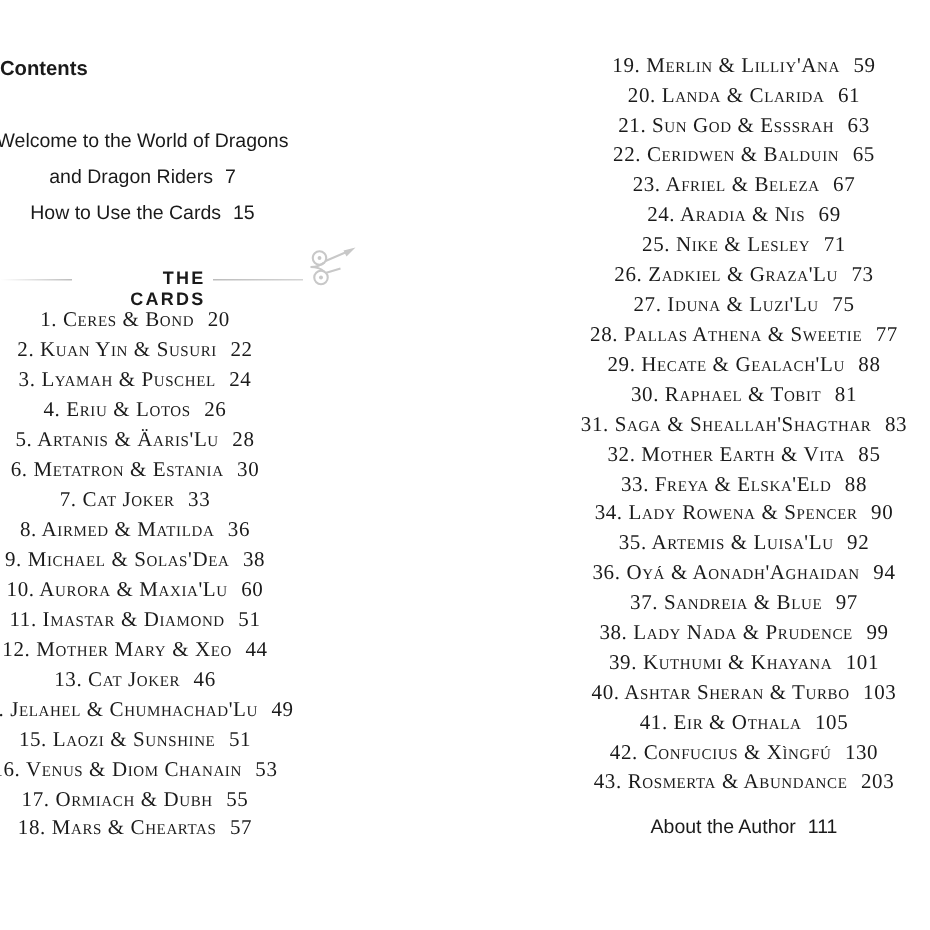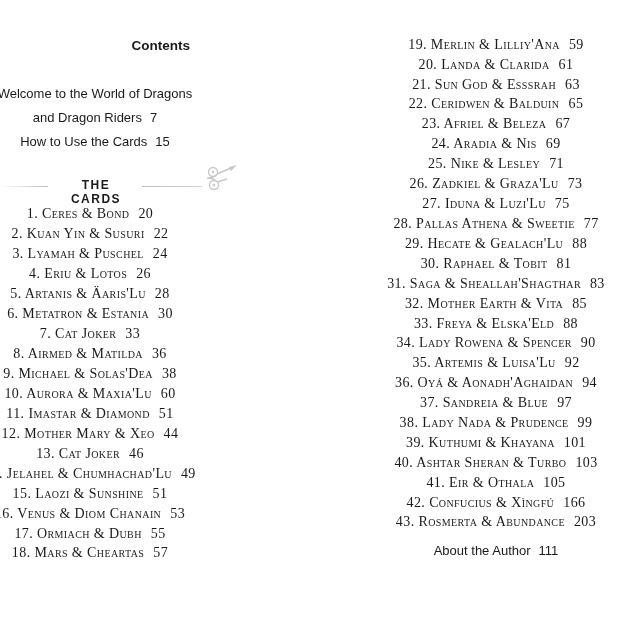--- a/index.html
+++ b/index.html
@@ -2,27 +2,27 @@
 <html><head>
 <meta charset="utf-8">
 <style>
   html, body { margin:0; padding:0; background:#ffffff; }
   body { width:620px; height:620px; position:relative; overflow:hidden; color:#1a1a1a; }
   .page { position:absolute; top:0; height:620px; }
   .left { left:0; width:310px; }
   .right { left:366px; width:240px; }
   .sans { font-family: "Liberation Sans", "DejaVu Sans", sans-serif; }
   .serif { font-family: "Liberation Serif", "DejaVu Serif", serif; }
-  .title { position:absolute; top:38px; left:0; width:190px; text-align:right; font-size:13.5px; font-weight:bold; }
+  .title { position:absolute; top:38px; left:0; width:190px; text-align:left; font-size:13.5px; font-weight:bold; }
   .intro { position:absolute; left:-20px; width:230px; text-align:center; font-size:13px; white-space:nowrap; }
   .intro .pg { margin-left:8px; }
   .cards-head { position:absolute; top:177px; left:0; width:310px; height:20px; }
   .cards-head .rule { position:absolute; top:9px; height:1px; background:linear-gradient(90deg, #ffffff, #bdbdbd); }
   .cards-head .rule.r { background:linear-gradient(90deg, #bdbdbd, #d4d4d4); }
-  .cards-head .lbl { position:absolute; left:55px; width:82px; text-align:center; top:1px; font-size:12px; font-weight:bold; letter-spacing:1.5px; }
+  .cards-head .lbl { position:absolute; left:55px; width:82px; text-align:right; top:1px; font-size:12px; font-weight:bold; letter-spacing:1.5px; }
   .ornament { position:absolute; left:203px; top:162px; width:36px; height:32px; }
   .entry { position:absolute; white-space:nowrap; font-size:14px; font-variant:small-caps; letter-spacing:0.4px; text-align:center; }
   .entry .pg { margin-left:9px; font-variant:normal; }
   .lcol .entry { left:-60px; width:300px; }
   .rcol .entry { left:-20px; width:300px; }
   .about { position:absolute; top:543px; left:-20px; width:300px; text-align:center; font-size:13px; }
   .about .pg { margin-left:8px; }
 </style>
 </head>
 <body>
@@ -97,19 +97,19 @@
     <div class="entry" style="top:296px"><span>32. Mother Earth &amp; Vita</span><span class="pg">85</span></div>
     <div class="entry" style="top:316px"><span>33. Freya &amp; Elska'Eld</span><span class="pg">88</span></div>
     <div class="entry" style="top:335px"><span>34. Lady Rowena &amp; Spencer</span><span class="pg">90</span></div>
     <div class="entry" style="top:355px"><span>35. Artemis &amp; Luisa'Lu</span><span class="pg">92</span></div>
     <div class="entry" style="top:375px"><span>36. Oyá &amp; Aonadh'Aghaidan</span><span class="pg">94</span></div>
     <div class="entry" style="top:395px"><span>37. Sandreia &amp; Blue</span><span class="pg">97</span></div>
     <div class="entry" style="top:415px"><span>38. Lady Nada &amp; Prudence</span><span class="pg">99</span></div>
     <div class="entry" style="top:435px"><span>39. Kuthumi &amp; Khayana</span><span class="pg">101</span></div>
     <div class="entry" style="top:455px"><span>40. Ashtar Sheran &amp; Turbo</span><span class="pg">103</span></div>
     <div class="entry" style="top:475px"><span>41. Eir &amp; Othala</span><span class="pg">105</span></div>
-    <div class="entry" style="top:495px"><span>42. Confucius &amp; Xìngfú</span><span class="pg">166</span></div>
+    <div class="entry" style="top:495px"><span>42. Confucius &amp; Xìngfú</span><span class="pg">130</span></div>
     <div class="entry" style="top:514px"><span>43. Rosmerta &amp; Abundance</span><span class="pg">203</span></div>
   </div>
   <div class="about sans">
     <span>About the Author</span><span class="pg">111</span>
   </div>
 </div>
 
 </body></html>

